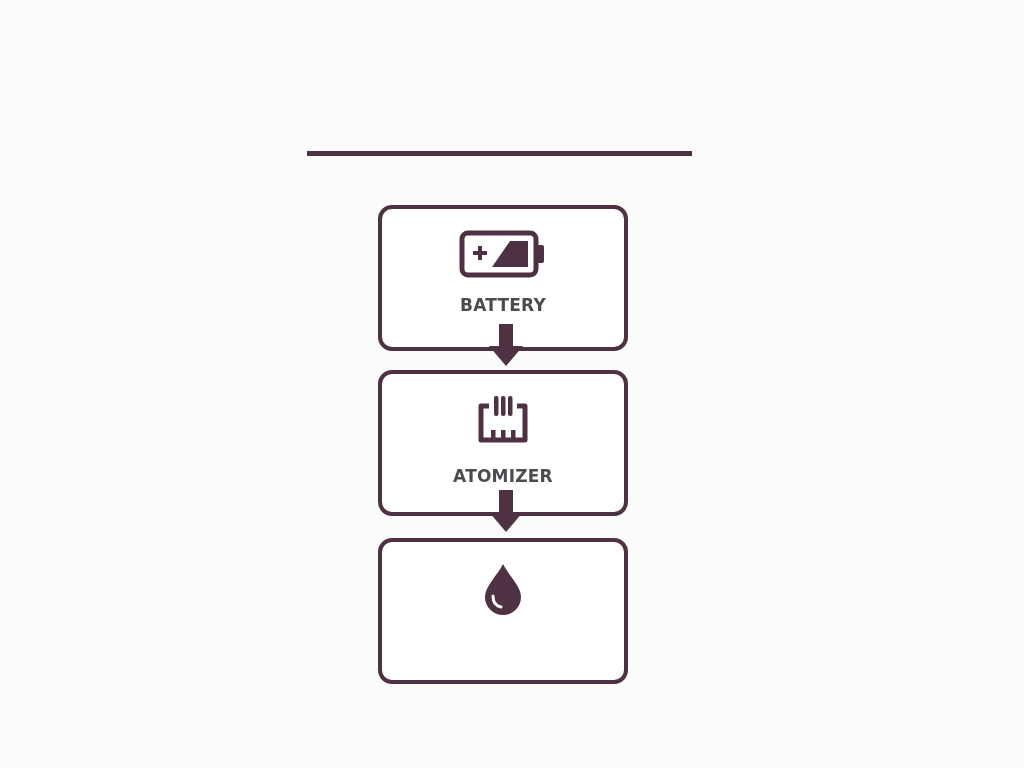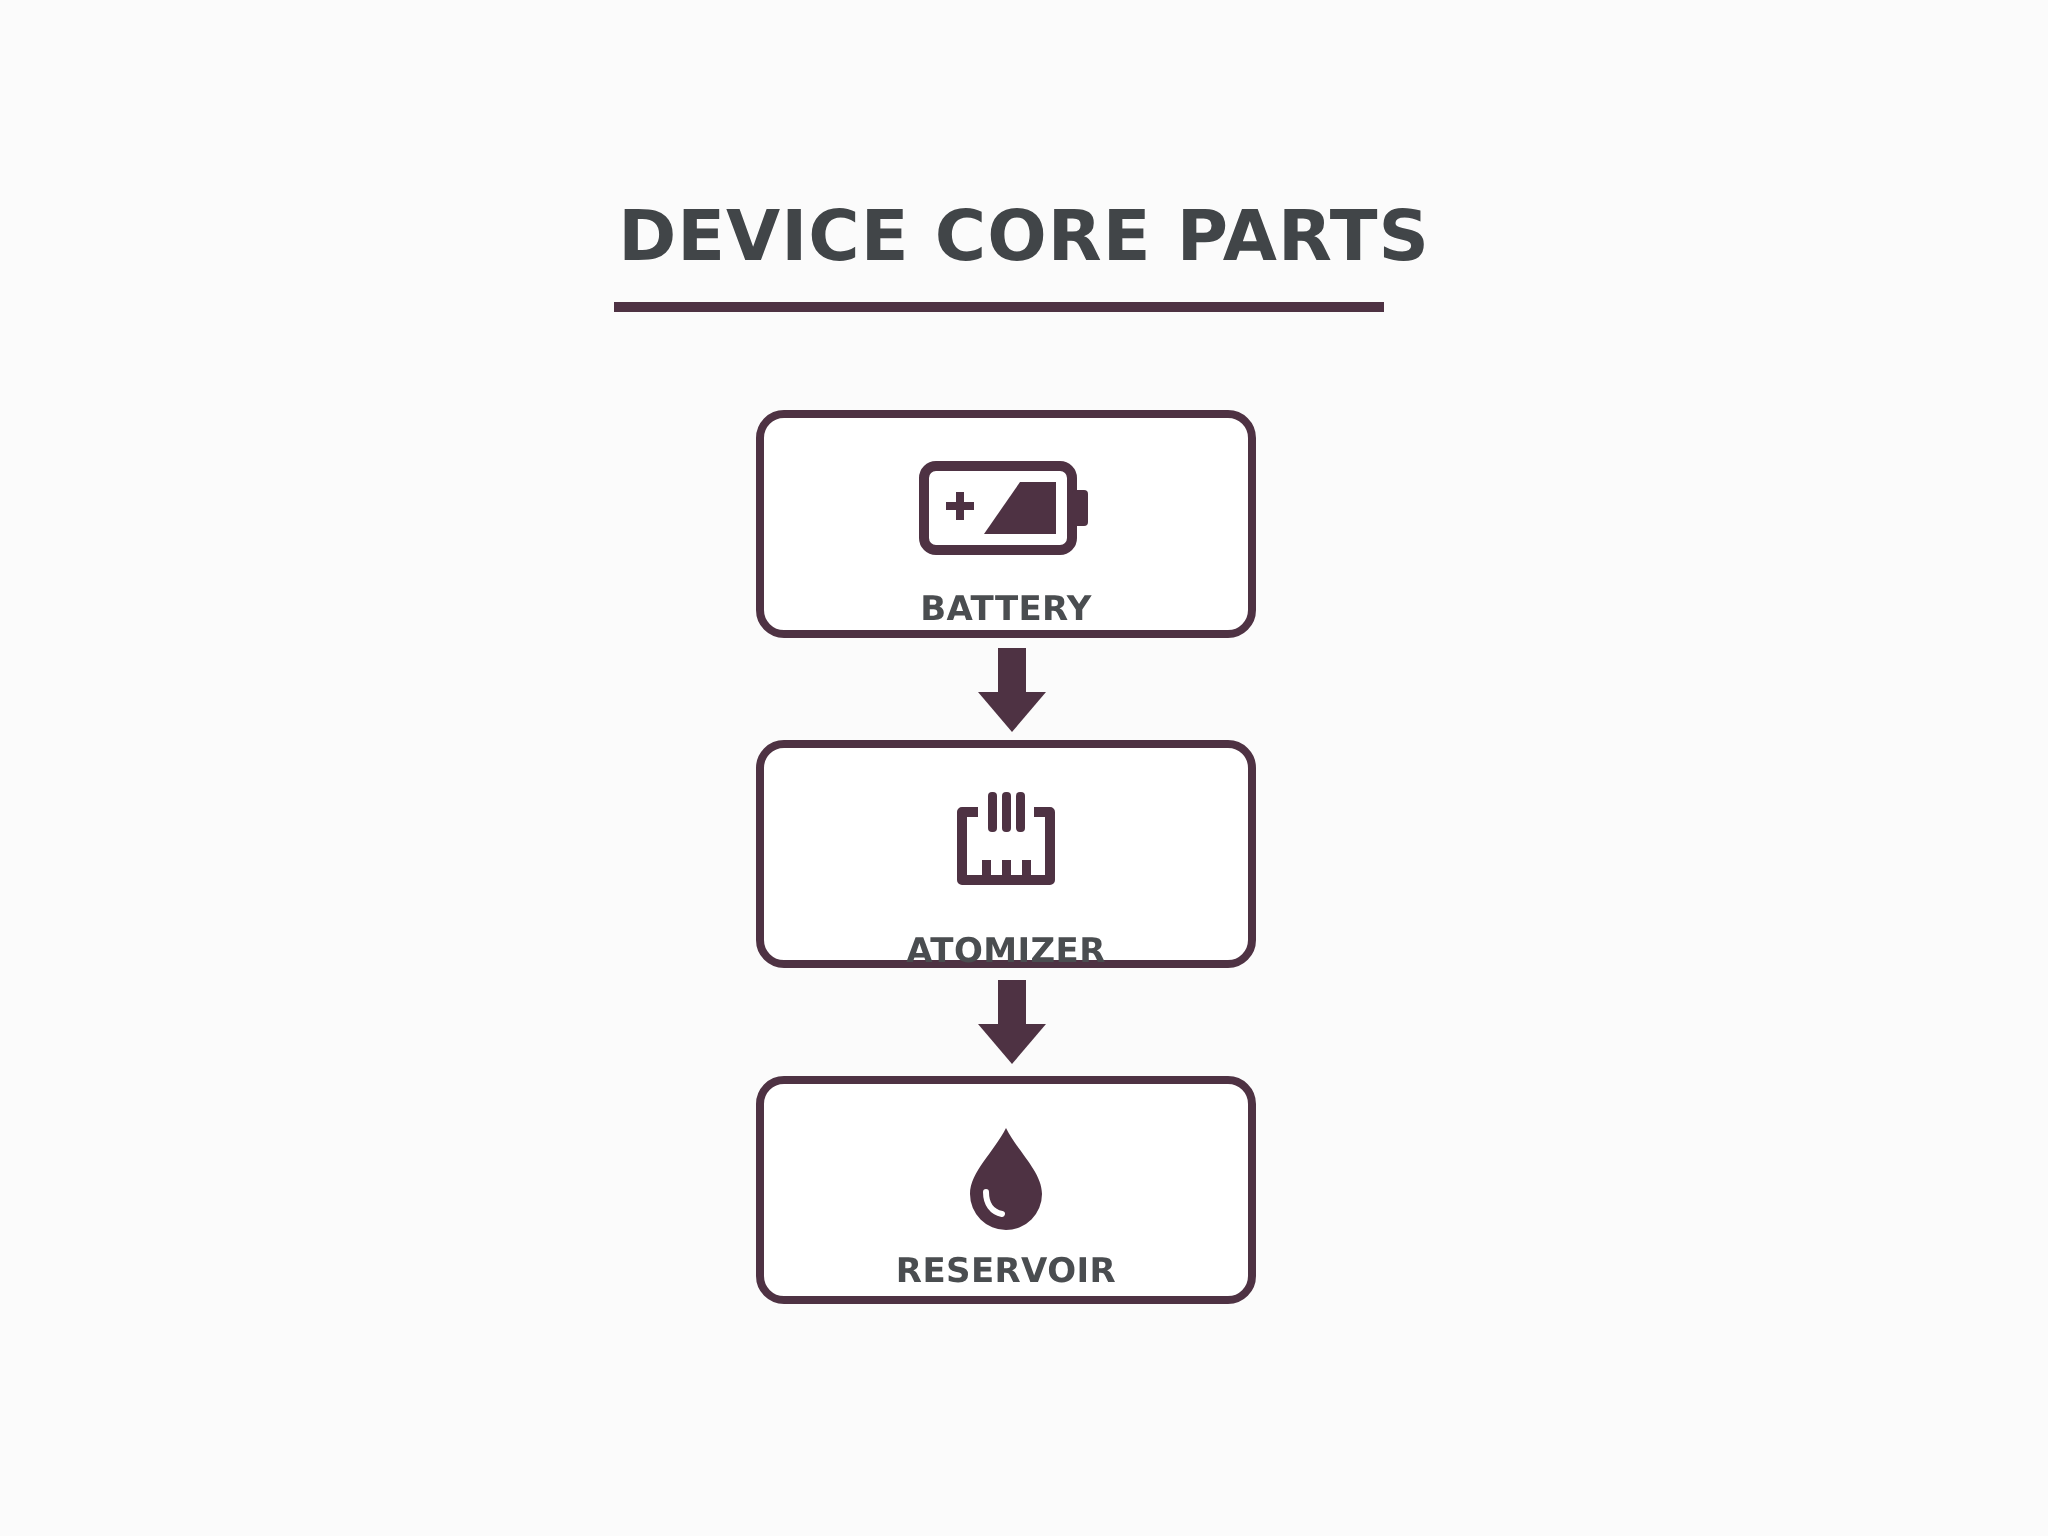--- a/index.html
+++ b/index.html
@@ -35,21 +35,21 @@
       left: 307px;
       top: 151px;
       width: 385px;
       height: 5px;
       background: #4e3243;
     }
     .box {
       position: absolute;
       left: 378px;
       width: 250px;
-      height: 114px;
+      height: 146px;
       border: 4px solid #4e3243;
       border-radius: 14px;
       background: #ffffff;
       box-sizing: border-box;
     }
     .box .icon {
       position: absolute;
       left: 50%;
       transform: translateX(-50%);
     }
@@ -68,21 +68,20 @@
       position: absolute;
       left: 489px;
       width: 34px;
     }
   </style>
 </head>
 <body>
 
 <div class="page">
 
-  <h1 class="title">DEVICE CORE PARTS</h1>
   <div class="title-rule"></div>
 
   <div class="box" style="top:205px;">
     <svg class="icon" style="top:20px;" width="90" height="50" viewBox="0 0 90 50">
       <rect x="4" y="4" width="74" height="42" rx="6" ry="6" fill="none" stroke="#4e3243" stroke-width="5"></rect>
       <rect x="78" y="16" width="8" height="18" rx="2" fill="#4e3243"></rect>
       <rect x="15" y="22" width="14" height="4" fill="#4e3243"></rect>
       <rect x="20" y="17" width="4" height="14" fill="#4e3243"></rect>
       <polygon points="34,38 52,12 70,12 70,38" fill="#4e3243"></polygon>
     </svg>
@@ -110,16 +109,15 @@
   <svg class="arrow" style="top:490px;" height="44" viewBox="0 0 34 44">
     <rect x="10" y="0" width="14" height="24" fill="#4e3243"></rect>
     <polygon points="0,22 34,22 17,42" fill="#4e3243"></polygon>
   </svg>
 
   <div class="box" style="top:538px;">
     <svg class="icon" style="top:20px;" width="40" height="54" viewBox="0 0 40 54">
       <path d="M20 2 C 26 14, 38 24, 38 35 A 18 18 0 0 1 2 35 C 2 24, 14 14, 20 2 Z" fill="#4e3243"></path>
       <path d="M10 34 C 10 40, 13 44, 18 45" fill="none" stroke="#ffffff" stroke-width="3" stroke-linecap="round"></path>
     </svg>
-    <div class="label" style="top:84px;">RESERVOIR</div>
   </div>
 
 </div>
 
 </body></html>

